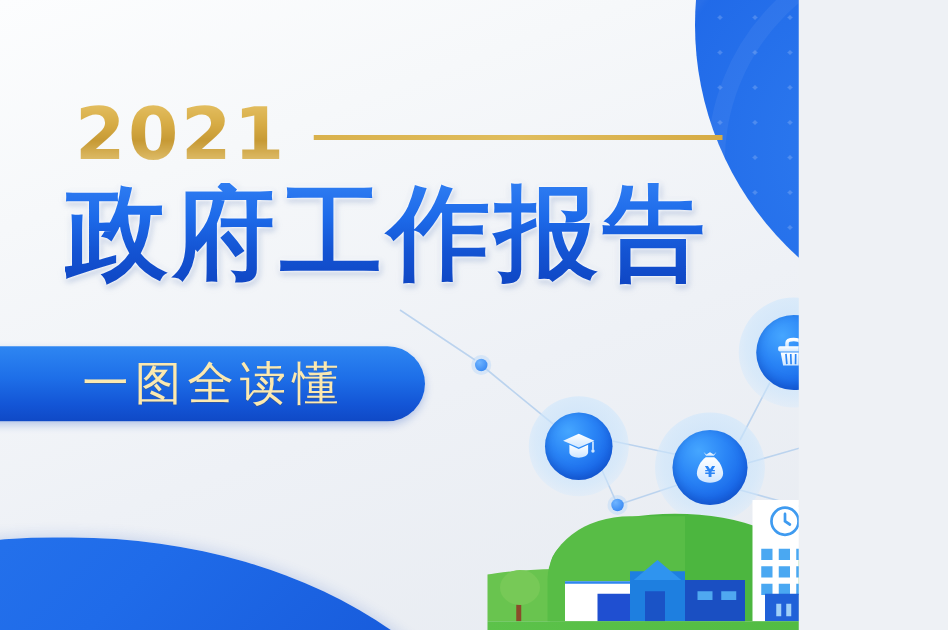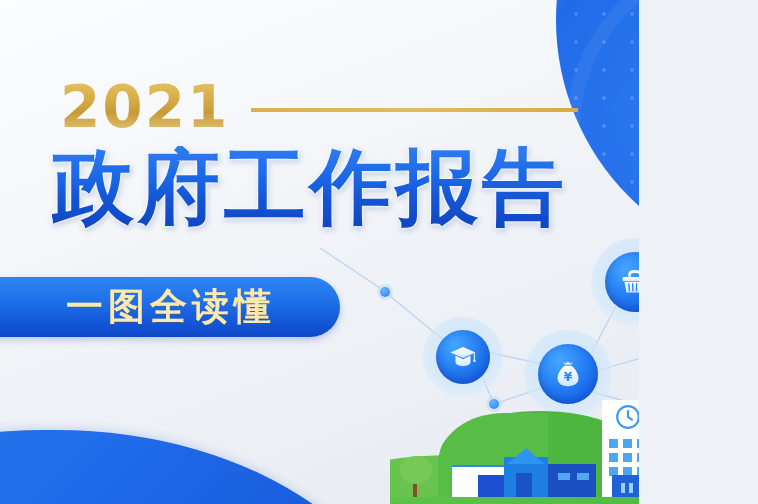--- a/index.html
+++ b/index.html
@@ -79,21 +79,21 @@
   }
 
   
   .badge{
     position:absolute;left:-34px;top:277px;width:374px;height:60px;border-radius:30px;
     background:linear-gradient(180deg,#2e86f2 0%,#1e6fe8 42%,#1355d6 78%,#0f49c6 100%);
     box-shadow:0 3px 7px rgba(30,80,190,.28);
     display:flex;align-items:center;justify-content:center;
   }
   .badge-text{
-    font-size:37px;font-weight:bold;letter-spacing:5px;
+    font-size:37px;font-weight:normal;letter-spacing:5px;
     font-family:"DejaVu Sans","Liberation Sans",sans-serif;
     color:#fbe9b0;
     margin-left:36px;
     text-shadow:0 1px 0 rgba(120,80,10,.25);
   }
 
   
   .net{position:absolute;left:0;top:0;width:758px;height:504px;}
   .halo{
     position:absolute;border-radius:50%;

